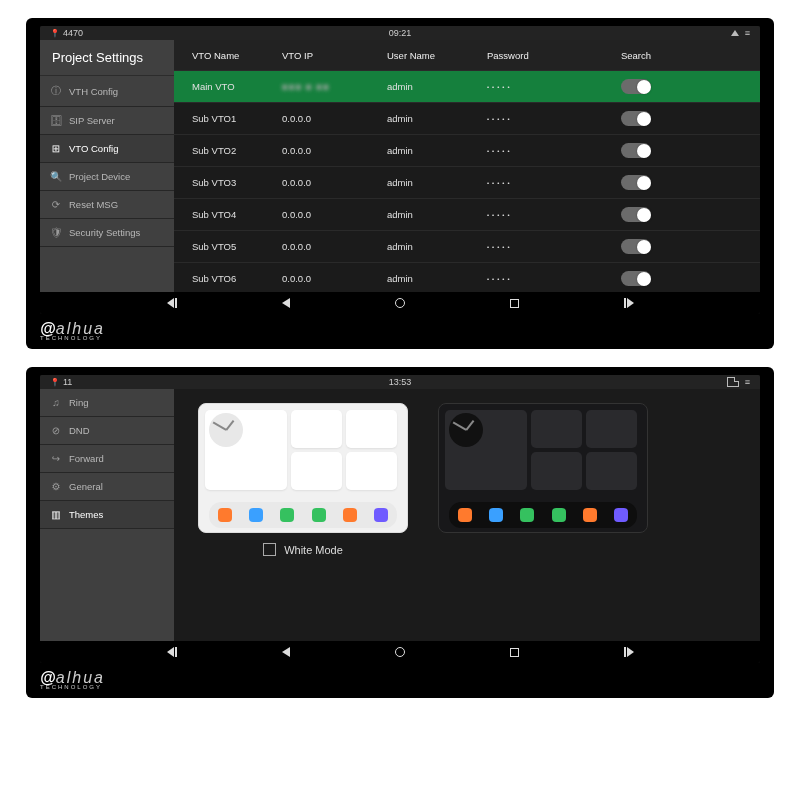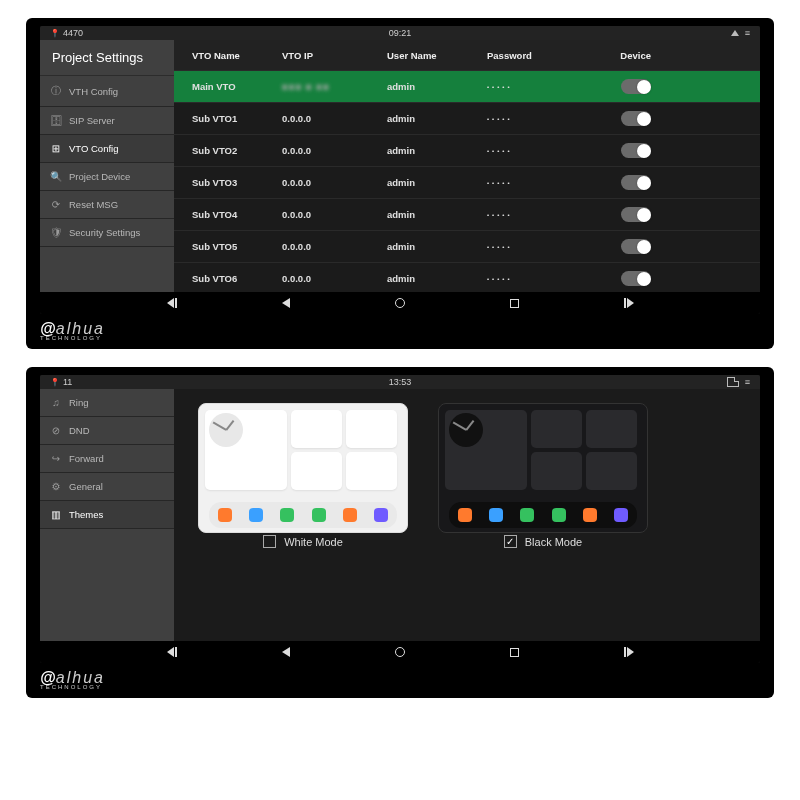--- a/index.html
+++ b/index.html
@@ -65,21 +65,21 @@
   .side-item.active { background: #3a3a3a; color: #fff; }
   .side-item.active .ico { color:#fff; }
 
   .content {
     flex: 1;
     background: #1b1b1b;
     position: relative;
   }
 
   
-  .tbl { width: 100%; font-size: 9.5px; color: #e0e0e0; font-weight: bold; }
+  .tbl { width: 100%; font-size: 9.5px; color: #e0e0e0; }
   .tbl-head, .tbl-row {
     display: grid;
     grid-template-columns: 90px 105px 100px 100px 70px;
     align-items: center;
     padding: 0 6px 0 18px;
   }
   .tbl-head { color: #eee; height: 30px; background:#222; }
   .tbl-row  { height: 32px; border-top: 1px solid #2a2a2a; }
   .tbl-row.sel { background:#15803d; }
   .blur { color: transparent; text-shadow: 0 0 4px #aaa; letter-spacing:1px;}
@@ -144,21 +144,21 @@
   .theme-preview.dark  .tp-tile { background:#2a2a2d;}
   .tp-clock { grid-row:1/3;}
   .tp-dock {
     position:absolute; bottom:4px; left:10px; right:10px; height:26px;
     border-radius:12px;
     display:flex; justify-content:space-around; align-items:center;
   }
   .theme-preview.light .tp-dock { background:#e9e9e9;}
   .theme-preview.dark  .tp-dock { background:#0e0e0e;}
   .dock-ico { width:14px; height:14px; border-radius:4px;}
-  .theme-label { display:flex; align-items:center; justify-content:center; gap:8px; color:#ddd; font-size:11px; margin-top:2px;}
+  .theme-label { display:flex; align-items:center; justify-content:center; gap:8px; color:#ddd; font-size:11px; margin-top:10px;}
   .cb { width:13px; height:13px; border:1px solid #aaa; display:inline-flex; align-items:center; justify-content:center; cursor:pointer;}
   .cb.checked::after { content:"✓"; color:#fff; font-size:10px; line-height:1;}
   .sd-icon{ width:12px;height:10px;border:1px solid #bbb; position:relative;}
   .sd-icon::after{content:"";position:absolute;top:-1px;right:-1px;width:4px;height:4px;background:#232323;border-left:1px solid #bbb;border-bottom:1px solid #bbb;}
   .clockface{width:34px;height:34px;border-radius:50%;margin:3px 4px;position:relative;}
   .theme-preview.light .clockface{background:#e8e8e8;}
   .theme-preview.dark  .clockface{background:#111;}
   .hand{position:absolute;left:50%;top:50%;width:1.5px;height:12px;background:#888;transform-origin:bottom center;transform:translate(-50%,-100%) rotate(38deg);}
   .mhand{height:15px;transform:translate(-50%,-100%) rotate(-60deg);}
 </style>
@@ -211,21 +211,21 @@
           </div>
       </div>
 
       <div class="content">
         <div class="tbl">
           <div class="tbl-head">
             <span>VTO Name</span>
             <span>VTO IP</span>
             <span>User Name</span>
             <span>Password</span>
-            <span class="status-col">Device</span>
+            <span class="status-col">Search</span>
           </div>
           <div id="d1-rows">
               <div class="tbl-row sel">
                 <span>Main VTO</span>
                 <span class="blur">■■■ ■ ■■</span>
                 <span>admin</span>
                 <span class="pwd">•••••</span>
                 <span class="status-col">
                   <span class="toggle">
                     <span class="toggle-knob"></span>
@@ -412,24 +412,20 @@
               </div>
               <div class="tp-dock" id="dock-dark">
                   <span class="dock-ico" style="background: rgb(255, 122, 45);"></span>
                   <span class="dock-ico" style="background: rgb(58, 160, 255);"></span>
                   <span class="dock-ico" style="background: rgb(53, 193, 95);"></span>
                   <span class="dock-ico" style="background: rgb(53, 193, 95);"></span>
                   <span class="dock-ico" style="background: rgb(255, 122, 45);"></span>
                   <span class="dock-ico" style="background: rgb(111, 91, 255);"></span>
                 </div>
             </div>
-            <div class="theme-label">
-              <span class="cb checked" id="cb-black"></span>
-              <span>Black Mode</span>
-            </div>
           </div>
 
         </div>
       </div>
     </div>
 
     <div class="navbar">
       <div class="nav-arrow">
           <span class="tri-l"></span>
           <span class="bar"></span>

